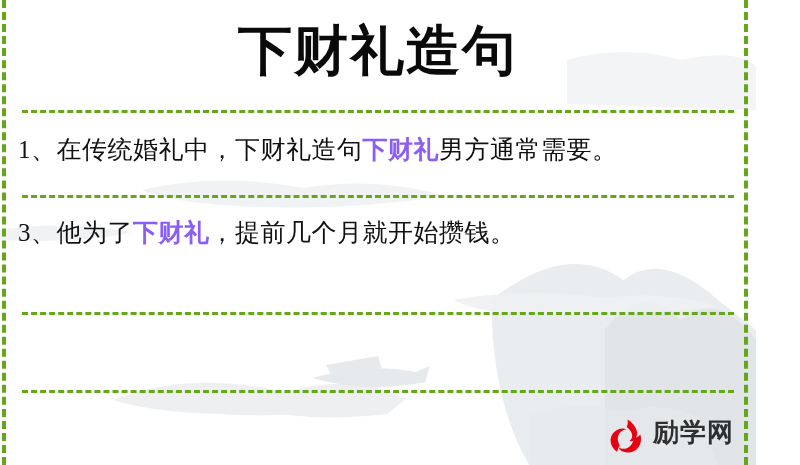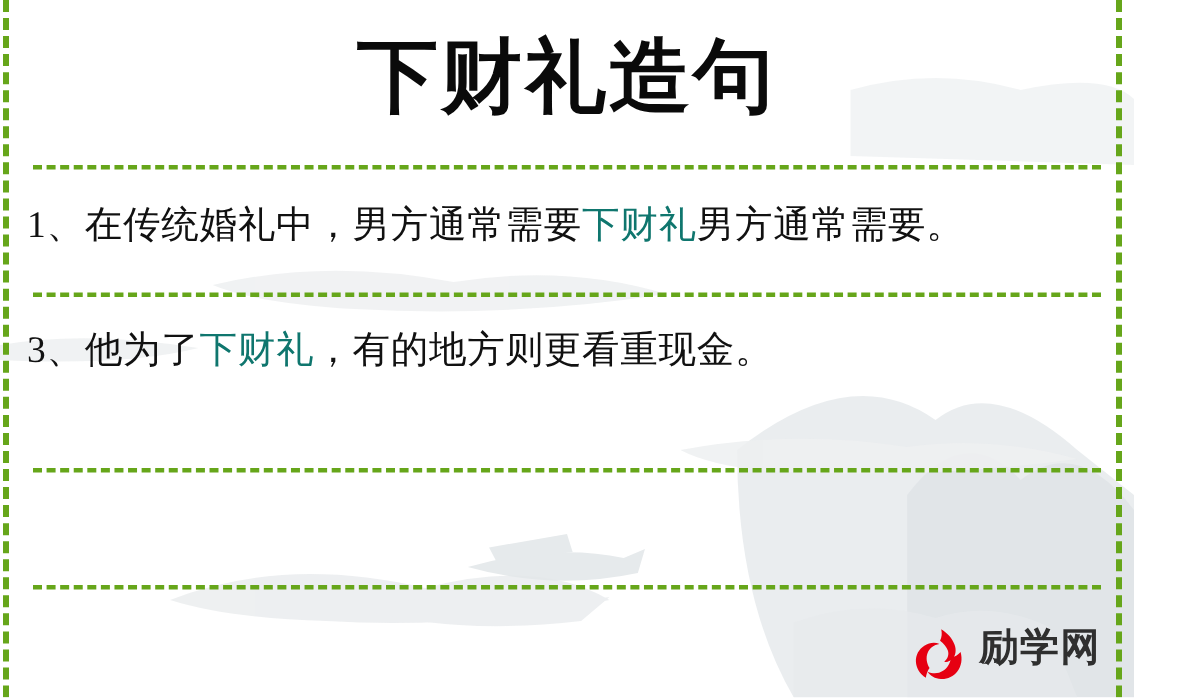--- a/index.html
+++ b/index.html
@@ -85,22 +85,22 @@
     line-height: 40px;
     color: #111111;
     letter-spacing: 0.5px;
     box-sizing: border-box;
   }
   .s-1 { height: 85px;  padding-top: 20px; }
   .s-2 { height: 117px; padding-top: 18px; }
   .s-3 { height: 78px;  padding-top: 18px; }
 
   .kw {
-    color: #0f766e;
-    font-weight: normal;
+    color: #8b5cf6;
+    font-weight: bold;
     font-family: "DejaVu Serif", "Liberation Serif", serif;
   }
 
   
   .logo {
     position: absolute;
     right: 22px;
     bottom: 8px;
     display: flex;
     gap: 6px;
@@ -161,26 +161,26 @@
   <div class="sep sep-1"></div>
   <div class="sep sep-2"></div>
   <div class="sep sep-3"></div>
   <div class="sep sep-4"></div>
 
   <div class="title">下财礼造句</div>
 
   <div class="sentences">
 
     <div class="sentence s-1">
-      <span>1、</span><span>在传统婚礼中，男方通常需要</span><span class="kw">下财礼</span><span>男方通常需要。</span>
+      <span>1、</span><span>在传统婚礼中，下财礼造句</span><span class="kw">下财礼</span><span>男方通常需要。</span>
     </div>
 
 
     <div class="sentence s-3">
-      <span>3、</span><span>他为了</span><span class="kw">下财礼</span><span>，有的地方则更看重现金。</span>
+      <span>3、</span><span>他为了</span><span class="kw">下财礼</span><span>，提前几个月就开始攒钱。</span>
     </div>
 
   </div>
 
   <div class="logo">
     <span class="logo-mark">
       <svg viewBox="0 0 40 40" width="40" height="40" aria-hidden="true">
         <path d="M20.5 2.5c4.2 2.6 7.4 6.1 8.9 10.3 1.3 3.7.8 7.2-1.6 9.6-1.6 1.6-3.6 2.2-5.3 1.7 2.4-1.9 3.3-4.6 2.4-7.4-.8-2.4-2.6-4.6-5.2-6.6 1.2-2.3 1.4-4.6.8-7.6z" fill="#e60012"></path>
         <path d="M33.4 17.6c1.3 4.8.6 9.4-2.2 13-2.6 3.4-6.6 5.2-10.9 5-3.9-.2-7.2-2-8.9-4.8 3.6 1.6 7.3 1.4 10.3-.6 2.9-1.9 4.8-5.1 5.4-9.1 2.4-.3 4.5-1.4 6.3-3.5z" fill="#e60012"></path>
         <path d="M10.2 34.9c-4-2.7-6.4-6.5-6.6-10.9-.2-4.2 1.9-8.1 5.6-10.5 3.3-2.2 7.2-2.6 10.1-1.2-3.8.6-6.7 2.8-7.9 6-1.2 3.1-.7 6.7 1.3 10.1-1.3 1.8-2.1 3.9-2.5 6.5z" fill="#e60012"></path>

